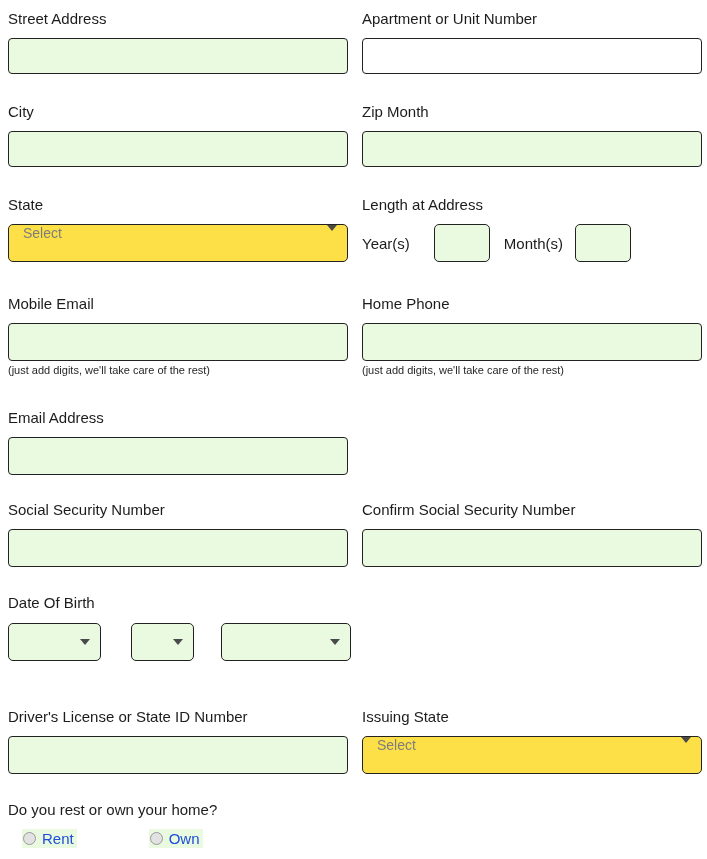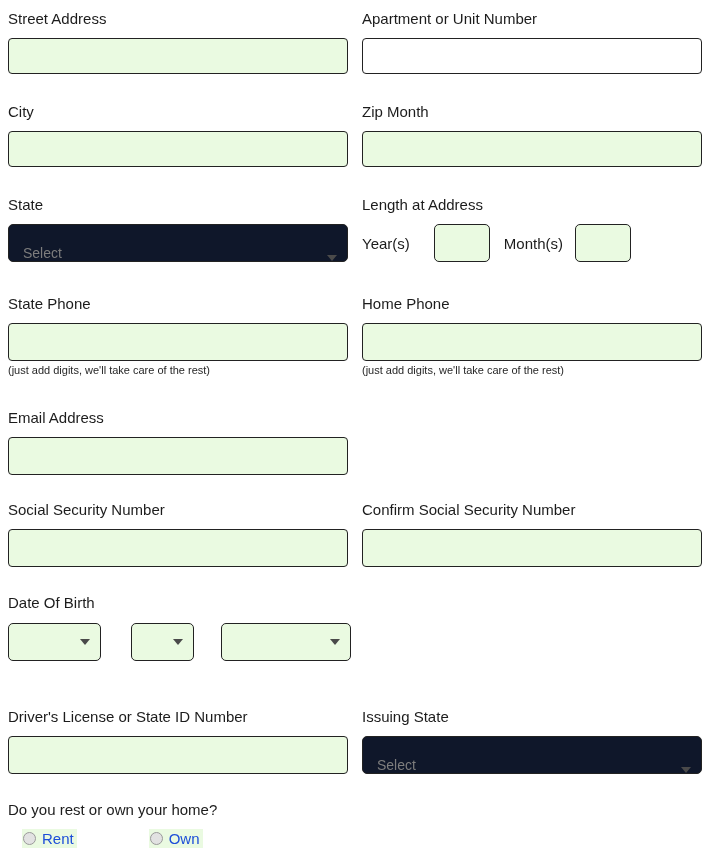--- a/index.html
+++ b/index.html
@@ -31,25 +31,25 @@
     background: #eafae1;
     height: 36px;
     width: 100%;
     display: block;
   }
   .input-box.optional { background: #ffffff; }
 
   .select-box {
     border: 1px solid #222222;
     border-radius: 5px;
-    background: #0f172a;
+    background: #fde047;
     height: 38px;
     width: 100%;
     display: flex;
-    align-items: flex-end;
+    align-items: flex-start;
     padding: 0 10px 0 14px;
     position: relative;
   }
   .select-placeholder {
     font-size: 14px;
     color: #7d7d7d;
     flex: 1;
     white-space: nowrap;
   }
   .caret {
@@ -157,21 +157,21 @@
     <div class="label">Length at Address</div>
     <div class="inline-row" style="margin-top:10px;">
       <span class="inline-label">Year(s)</span>
       <span class="small-box" style="width:56px; margin-left:24px;"></span>
       <span class="inline-label" style="margin-left:14px;">Month(s)</span>
       <span class="small-box" style="width:56px; margin-left:12px;"></span>
     </div>
   </div>
 
   <div class="field" style="left:8px; top:295px; width:340px;">
-    <div class="label">State Phone</div>
+    <div class="label">Mobile Email</div>
     <div style="margin-top:10px;">
       <div class="input-box" style="height:38px;"></div>
     </div>
     <div class="helper">(just add digits, we'll take care of the rest)</div>
   </div>
 
   <div class="field" style="left:362px; top:295px; width:340px;">
     <div class="label">Home Phone</div>
     <div style="margin-top:10px;">
       <div class="input-box" style="height:38px;"></div>

